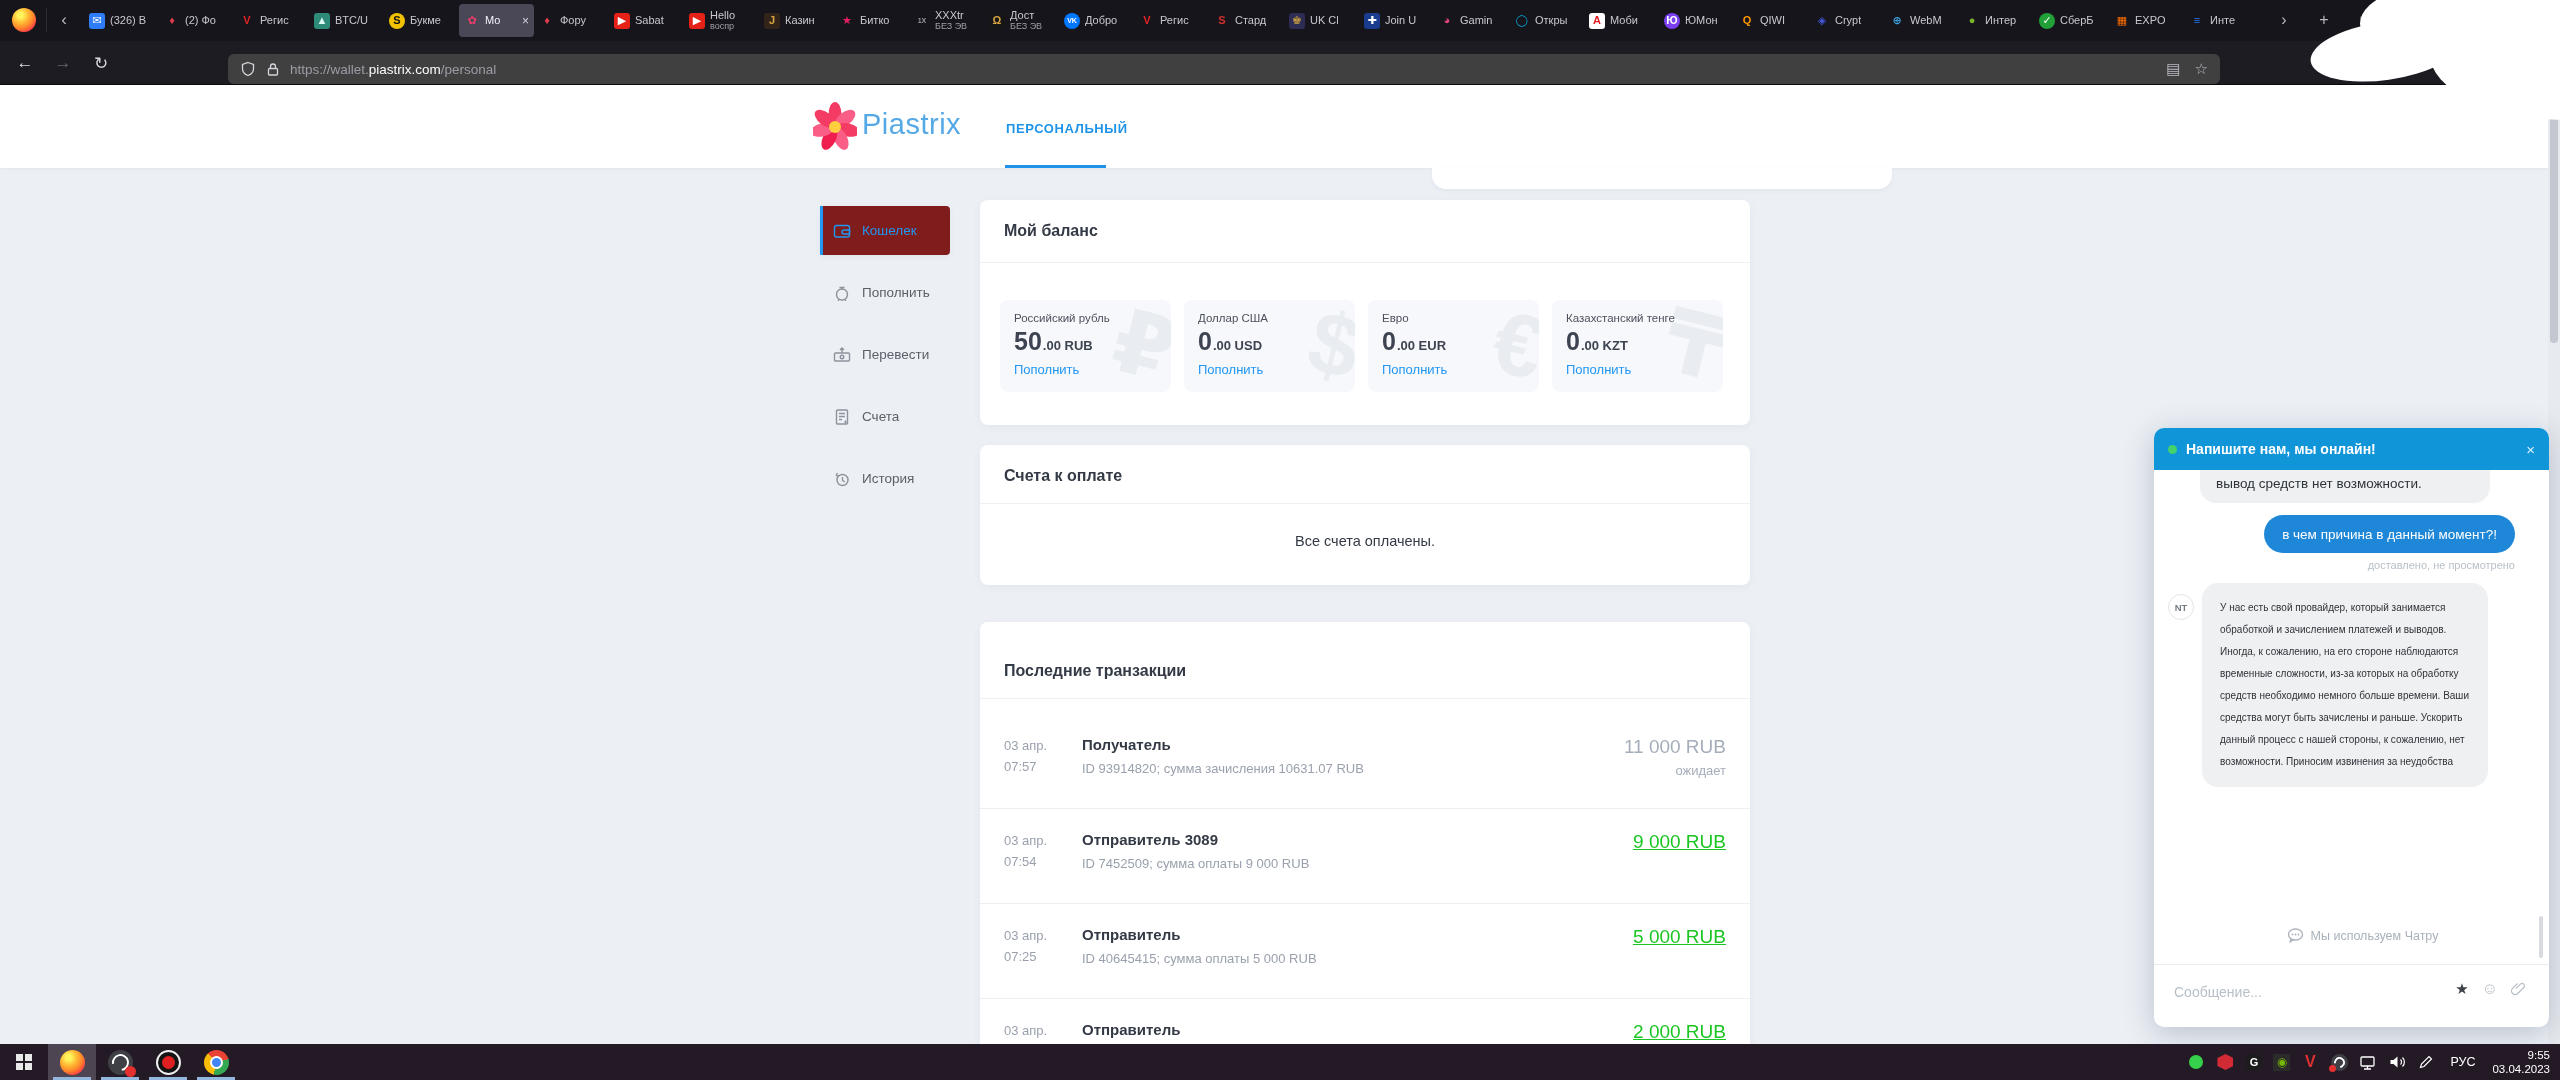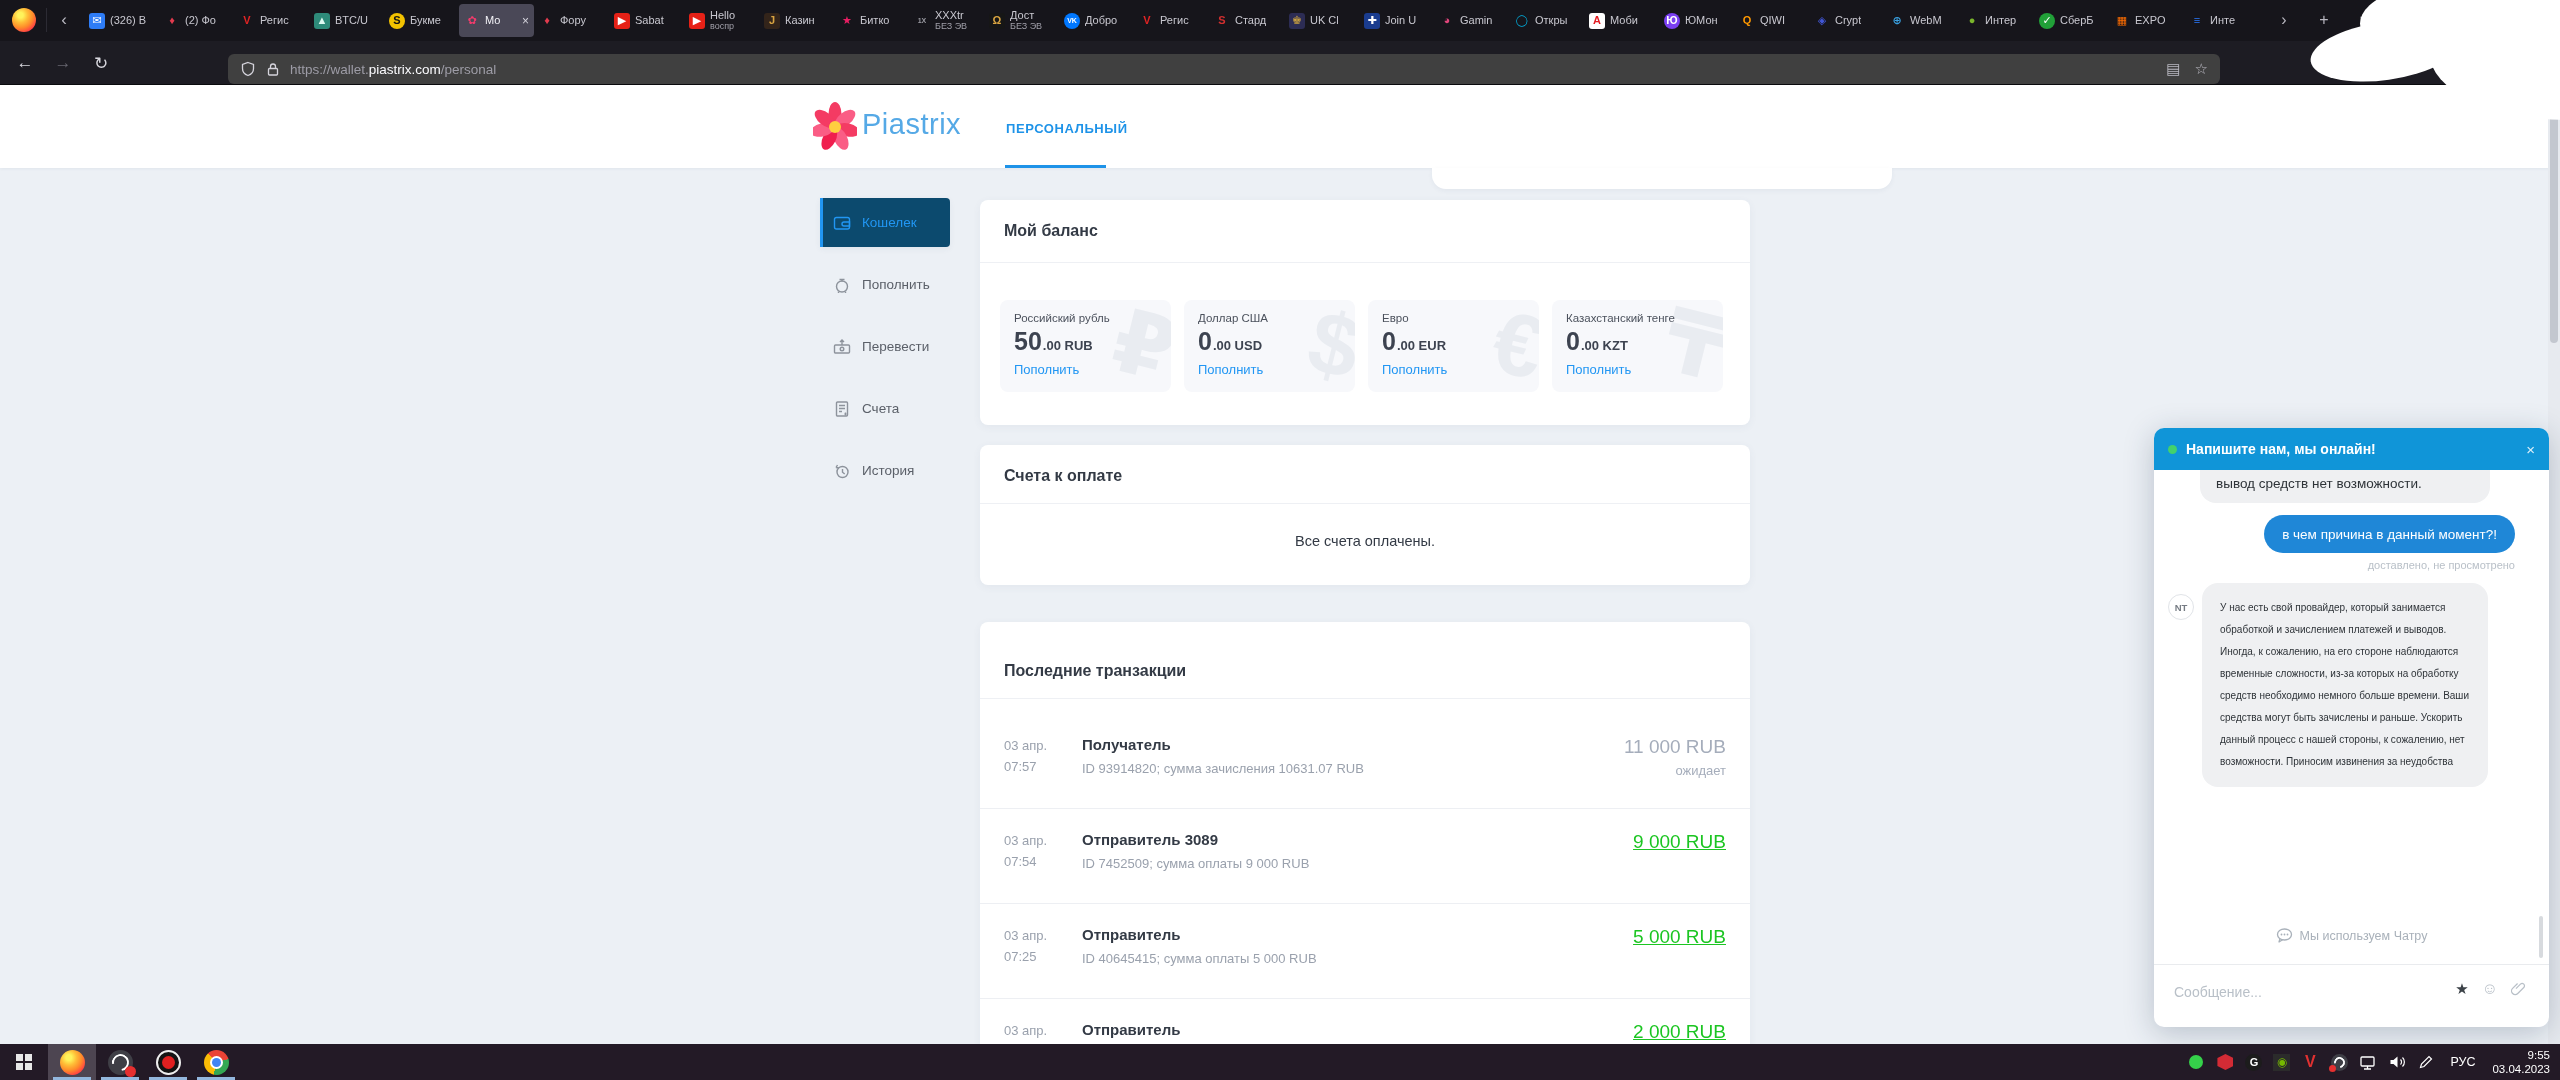--- a/index.html
+++ b/index.html
@@ -50,22 +50,22 @@
   .topnav-underline { position:absolute; left:1005px; bottom:0; width:101px; height:3px; background:#1e93e8; }
   .pill { position:absolute; left:1432px; top:83px; width:460px; height:21px; background:#fff;
     border-radius:0 0 14px 14px; box-shadow:0 2px 5px rgba(40,60,100,.05); }
 
   
   .sidebar { position:absolute; left:820px; top:113px; width:130px; }
   .sbitem { position:relative; height:49px; margin-bottom:13px; display:flex; align-items:center;
     color:#5b6069; font-size:13.5px; }
   .sbitem svg { position:absolute; left:12px; width:20px; height:20px; color:#8d939c; }
   .sbitem .sblabel { margin-left:42px; }
-  .sbitem.active { background:#0c4a6e; color:#2196f3; border-radius:0 4px 4px 0;
-    box-shadow:0 2px 6px rgba(40,60,100,.06); }
+  .sbitem.active { background:#7f1d1d; color:#2196f3; border-radius:0 4px 4px 0;
+    box-shadow:0 2px 6px rgba(40,60,100,.06);margin-top:8px; }
   .sbitem.active svg { color:#2196f3; }
   .sbitem.active::before { content:""; position:absolute; left:0; top:0; bottom:0; width:3px; background:#2196f3; }
 
   
   .card { position:absolute; left:980px; width:770px; background:#fff; border-radius:8px;
     box-shadow:0 2px 8px rgba(60,80,120,.06); }
   .card-title { position:absolute; left:24px; font-size:16px; font-weight:bold; color:#333a45; }
   .card-div { position:absolute; left:0; width:100%; height:1px; background:#eef0f4; }
   #card-balance { top:115px; height:225px; }
   #card-invoices { top:360px; height:140px; }
@@ -110,21 +110,21 @@
   .chat-title { margin-left:9px; color:#fff; font-size:14px; font-weight:600; }
   .chat-close { margin-left:auto; color:rgba(255,255,255,.85); font-size:15px; }
   .chat-out { position:absolute; right:34px; top:87px; height:38px; background:#1f87d7; color:#fff;
     border-radius:19px; display:flex; align-items:center; padding:0 18px; font-size:13.5px; white-space:nowrap; }
   .chat-status { position:absolute; right:34px; top:131px; font-size:11px; color:#b9c0c8; }
   .chat-avatar { position:absolute; left:14px; top:166px; width:26px; height:26px; border-radius:50%;
     background:#fff; border:1px solid #e1e4e8; display:flex; align-items:center; justify-content:center;
     font-size:9.5px; font-weight:bold; color:#767c84; }
   .chat-in-big { position:absolute; left:48px; top:155px; width:286px; background:#eff0f2; border-radius:16px;
     padding:14px 18px; font-size:10px; line-height:22px; color:#2e3338; }
-  .chat-footer { position:absolute; left:0; top:500px; width:100%; text-align:center; font-size:12.5px;
+  .chat-footer { position:absolute; left:11px; top:500px; width:100%; text-align:center; font-size:12.5px;
     color:#a9b1ba; display:flex; align-items:center; justify-content:center; gap:7px; }
   .chat-div { position:absolute; left:0; top:536px; width:100%; height:1px; background:#e9ebee; }
   .chat-input { position:absolute; left:20px; top:548px; width:230px; height:32px; border:none; outline:none;
     font-size:14px; font-family:inherit; color:#333; background:transparent; }
   .chat-input::placeholder { color:#b9c0c8; }
   .chat-icons { position:absolute; right:22px; top:552px; display:flex; gap:13px; align-items:center; }
   .ci-star { color:#3c4248; font-size:15px; }
   .ci-smile { color:#b9c0c8; font-size:16px; }
   .chat-scroll { position:absolute; right:6px; top:488px; width:4px; height:42px; background:#d7dade; border-radius:2px; }
 

